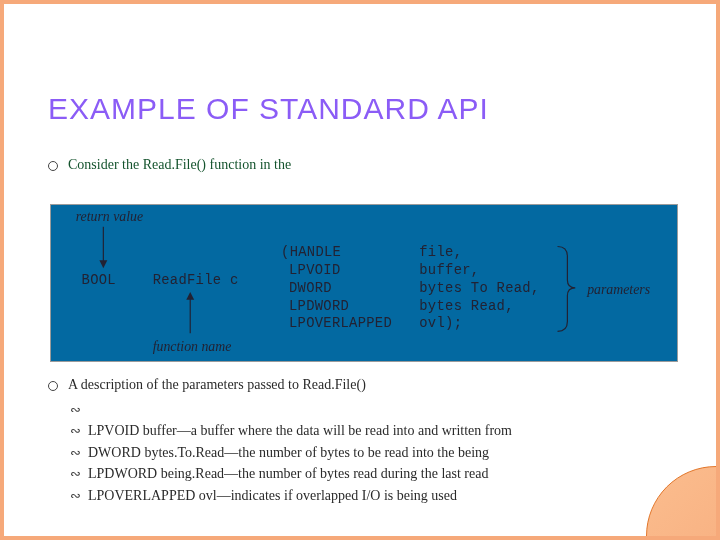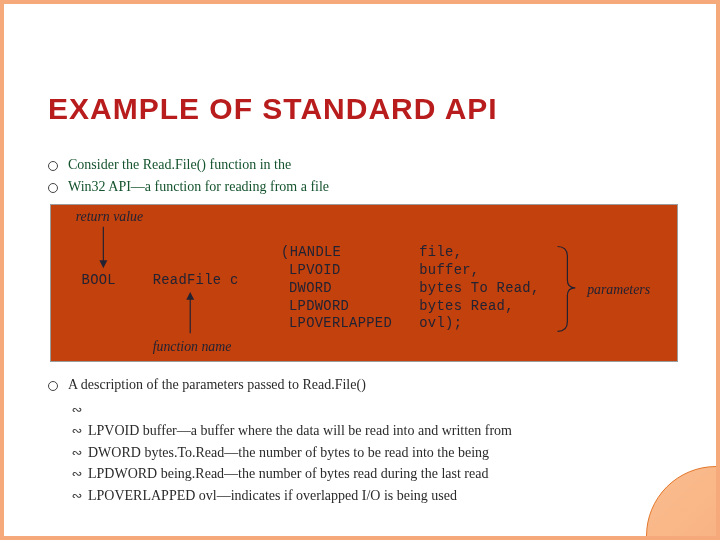--- a/index.html
+++ b/index.html
@@ -8,22 +8,22 @@
     position: relative;
     width: 720px;
     height: 540px;
     border: 4px solid #f6a97a;
     background: #fff;
     overflow: hidden;
   }
   .title {
     font-family: Arial, Helvetica, sans-serif;
     font-size: 30px;
-    font-weight: 700;
-    color: #b91c1c;
+    font-weight: 400;
+    color: #8b5cf6;
     letter-spacing: 1px;
     position: absolute;
     top: 88px;
     left: 44px;
   }
   .bullets-top {
     position: absolute;
     top: 150px;
     left: 44px;
     font-size: 14px;
@@ -40,35 +40,34 @@
     flex-shrink: 0;
     position: relative;
     top: 2px;
   }
   .diagram-box {
     position: absolute;
     top: 200px;
     left: 46px;
     width: 628px;
     height: 158px;
-    background: #c2410c;
+    background: #0369a1;
     border: 1px solid #9b9b9b;
   }
   .diagram-box svg { width: 100%; height: 100%; display: block; }
   .svg-script { font-family: 'Brush Script MT', cursive; font-style: italic; font-size: 14px; fill: #223; }
   .svg-mono { font-family: Consolas, 'Courier New', monospace; font-size: 14px; fill: #223; letter-spacing: 0.3px; }
   .svg-line { stroke: #223; stroke-width: 1.2; fill: none; }
 
   .desc-block {
     position: absolute;
     top: 370px;
     left: 44px;
     font-size: 14px;
     color: #2a2a2a;
-    text-align: center;
   }
   .sub-bullets { margin-left: 22px; margin-top: 4px; }
   .sub-row { display: flex; align-items: baseline; line-height: 1.55; }
   .arc-bullet {
     display: inline-block;
     width: 14px;
     flex-shrink: 0;
     font-family: Georgia, serif;
     font-size: 13px;
     color: #3a3a3a;
@@ -89,24 +88,20 @@
 <body>
 
 <div class="slide">
 
   <div class="title">EXAMPLE OF STANDARD API</div>
 
   <div class="bullets-top">
     <div class="bullet-row">
       <span class="o-bullet"></span>
       <span>Consider the Read.File() function in the</span>
-    </div>
-    <div class="bullet-row">
-      <span class="o-bullet"></span>
-      <span>Win32 API—a function for reading from a file</span>
     </div>
   </div>
 
   <div class="diagram-box">
     <svg viewBox="0 0 628 158">
 
       <text x="22" y="16" class="svg-script">return value</text>
       <line x1="50" y1="22" x2="50" y2="60" class="svg-line"></line>
       <polygon points="50,64 46,56 54,56" fill="#223"></polygon>
       <text x="28" y="80" class="svg-mono">BOOL</text>

